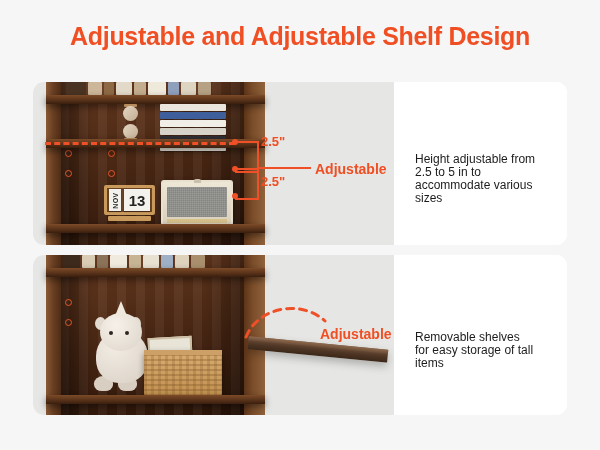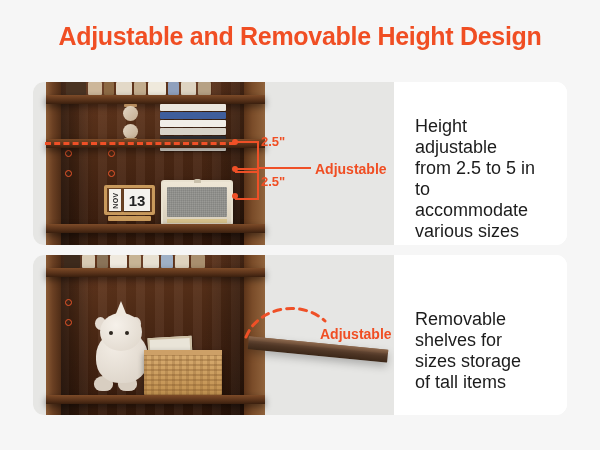--- a/index.html
+++ b/index.html
@@ -40,22 +40,22 @@
   }
   .txtpanel{
     flex:1;
     background:#fff;
     display:flex;align-items:center;
     padding-left:21px;
     box-sizing:border-box;
   }
   .body-text{
     color:#1c1c1c;
-    font-size:18px;
-    line-height:21px;
+    font-size:12px;
+    line-height:13px;
     width:122px;
     margin-top:31px;
   }
 
   
   .case{position:absolute;left:27px;top:0;width:185px;height:100%;}
   .case-back{
     position:absolute;left:0;top:0;right:0;bottom:0;
     background:
       linear-gradient(90deg,rgba(0,0,0,.45) 0%,rgba(0,0,0,0) 18%,rgba(0,0,0,0) 78%,rgba(0,0,0,.30) 100%),
@@ -182,21 +182,21 @@
   .meas-word{font-size:14px;}
   .bracket{position:absolute;border:2px solid #ef5027;}
   .leader{position:absolute;height:2px;background:#ef5027;}
   .dot{position:absolute;width:6px;height:6px;border-radius:50%;background:#ef5027;}
 </style>
 </head>
 <body>
 
 <div class="page">
 
-  <div class="page-title">Adjustable and Removable Height Design</div>
+  <div class="page-title">Adjustable and Adjustable Shelf Design</div>
 
   <div class="card" id="card-1">
 
     <div class="photo">
 
       <div class="case">
         <div class="case-back"></div>
         <div class="case-side left"></div>
         <div class="case-side right"></div>
 
@@ -334,17 +334,17 @@
 
       <div class="anno">
         <svg width="361" height="160" style="position:absolute;left:0;top:0;">
           <path d="M213 82 C 225 52, 268 44, 292 66" fill="none" stroke="#ef5027" stroke-width="3" stroke-dasharray="7 6" stroke-linecap="round"></path>
         </svg>
         <div class="anno-label meas-word" style="left:287px;top:71px;">Adjustable</div>
       </div>
     </div>
 
     <div class="txtpanel">
-      <div class="body-text">Removable shelves for sizes storage of tall items</div>
+      <div class="body-text">Removable shelves for easy storage of tall items</div>
     </div>
   </div>
 
 </div>
 
 </body></html>

